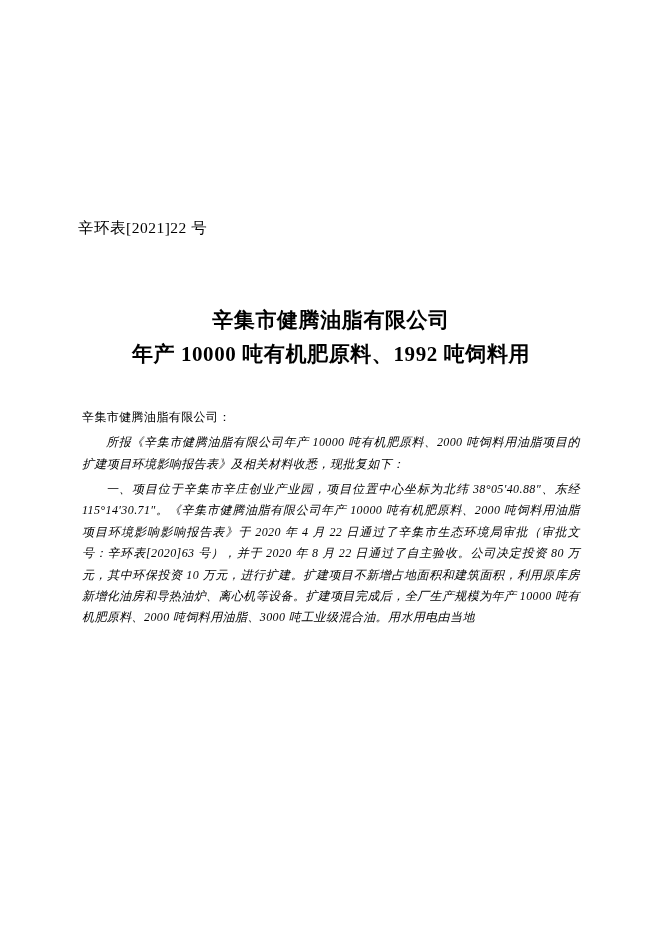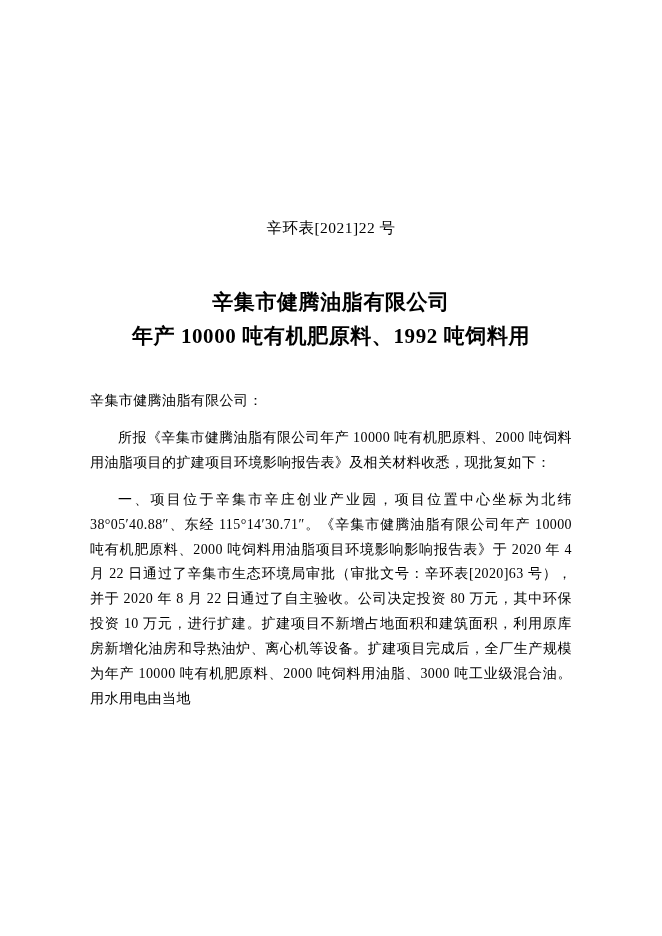--- a/index.html
+++ b/index.html
@@ -16,48 +16,49 @@
     overflow: hidden;
   }
   .page {
     width: 662px;
     height: 936px;
     box-sizing: border-box;
     padding: 0 78px;
     position: relative;
   }
   .doc-number {
-    text-align: center;
+    text-align: left;
     font-size: 15.5px;
     letter-spacing: 0.5px;
     margin-top: 218px;
   }
   .title-block {
     text-align: center;
-    margin-top: 46px;
+    margin-top: 64px;
   }
   .title-line {
     font-size: 21px;
     font-weight: bold;
     line-height: 1.62;
     letter-spacing: 0.6px;
   }
   .body-block {
     margin-top: 36px;
   }
   .para {
-    font-size: 14px;
+    font-size: 12px;
     line-height: 1.78;
     text-align: justify;
     text-justify: inter-ideograph;
     letter-spacing: 0.4px;
-    margin: 12px;
+    margin: 4px;
   }
   .indent {
     text-indent: 2em;
+    font-style: italic;
   }
 </style>
 </head>
 <body>
 
 <div class="page">
 
   <div class="doc-number">辛环表[2021]22 号</div>
 
   <div class="title-block">

